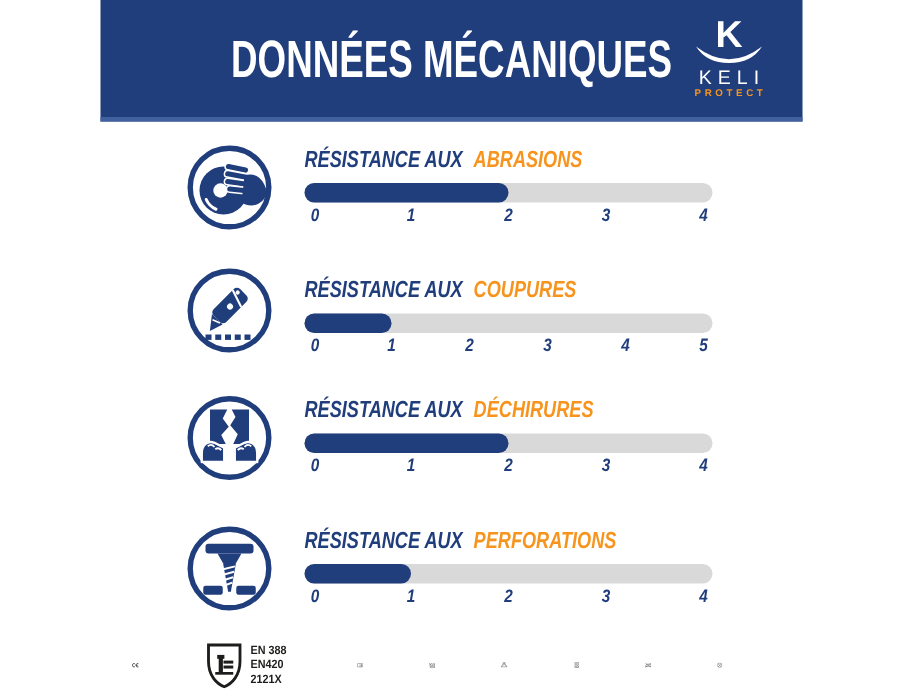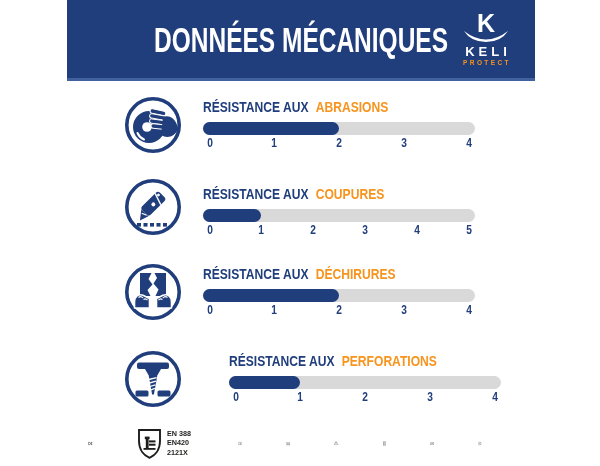--- a/index.html
+++ b/index.html
@@ -7,27 +7,27 @@
         font-family:"Liberation Sans",sans-serif;}
 
   
   .header{position:absolute;left:67px;top:0;width:468px;height:78px;background:#203d7c;
           border-bottom:3px solid #41619e;display:flex;align-items:center;justify-content:center;}
   .title{color:#fff;font-size:35px;font-weight:700;letter-spacing:0;white-space:nowrap;
          transform:scaleX(0.70);transform-origin:center;margin-top:2px;}
   .logo{position:absolute;right:6px;top:11px;width:86px;text-align:center;line-height:1;}
   .logo-k{color:#fff;font-size:25px;font-weight:700;display:block;}
   .logo-swoosh{display:block;margin:-6px auto 0;}
-  .logo-name{color:#fff;font-size:13px;font-weight:700;letter-spacing:4px;padding-left:4px;display:block;margin-top:1px;}
+  .logo-name{color:#fff;font-size:13px;font-weight:400;letter-spacing:4px;padding-left:4px;display:block;margin-top:1px;}
   .logo-sub{color:#f7941d;font-size:6.5px;font-weight:700;letter-spacing:2.4px;padding-left:2px;display:block;margin-top:2px;}
 
   
   .row{position:absolute;left:123px;display:flex;}
   .icon-wrap{width:60px;height:60px;flex:0 0 60px;}
-  .row-body{margin-left:20px;padding-top:5px;}
+  .row-body{margin-left:20px;padding-top:5px;font-style:italic;}
   .row-label{height:14px;font-size:15.5px;font-weight:700;white-space:nowrap;
              transform:scaleX(0.78);transform-origin:left center;line-height:14px;}
   .lbl-prefix{color:#203d7c;}
   .lbl-term{color:#f7941d;margin-left:5px;}
   .bar{position:relative;width:272px;height:13px;background:#d9d9d9;border-radius:7px;margin-top:8px;}
   .fill{position:absolute;left:0;top:0;bottom:0;background:#203d7c;border-radius:7px;}
   .ticks{position:relative;width:272px;height:13px;margin-top:2px;}
   .tick{position:absolute;top:0;color:#203d7c;font-size:12px;font-weight:700;
         transform:translateX(-50%) scaleX(0.85);line-height:13px;}
 
@@ -153,21 +153,21 @@
       <div class="ticks">
           <span class="tick" style="left: 6.5px;">0</span>
           <span class="tick" style="left: 71.25px;">1</span>
           <span class="tick" style="left: 136px;">2</span>
           <span class="tick" style="left: 200.75px;">3</span>
           <span class="tick" style="left: 265.5px;">4</span>
         </div>
     </div>
   </div>
 
-  <div class="row" style="top:349px;gap:26px;">
+  <div class="row" style="top:349px;">
     <div class="icon-wrap">
       <svg width="60" height="60" viewBox="0 0 60 60">
         <circle cx="30" cy="30" r="26.2" fill="#fff" stroke="#203d7c" stroke-width="3.6"></circle>
         <rect x="14" y="13.5" width="32" height="6.5" rx="2" fill="#203d7c"></rect>
         <polygon points="22,20 38,20 34,27 26,27" fill="#203d7c"></polygon>
         <polygon points="25.8,27 34.2,27 30.9,45.5 29.1,45.5" fill="#203d7c"></polygon>
         <g stroke="#fff" stroke-width="1.3">
           <line x1="25.8" y1="30.5" x2="33.6" y2="28.6"></line>
           <line x1="26.4" y1="34" x2="33" y2="32.2"></line>
           <line x1="27" y1="37.5" x2="32.4" y2="35.8"></line>

